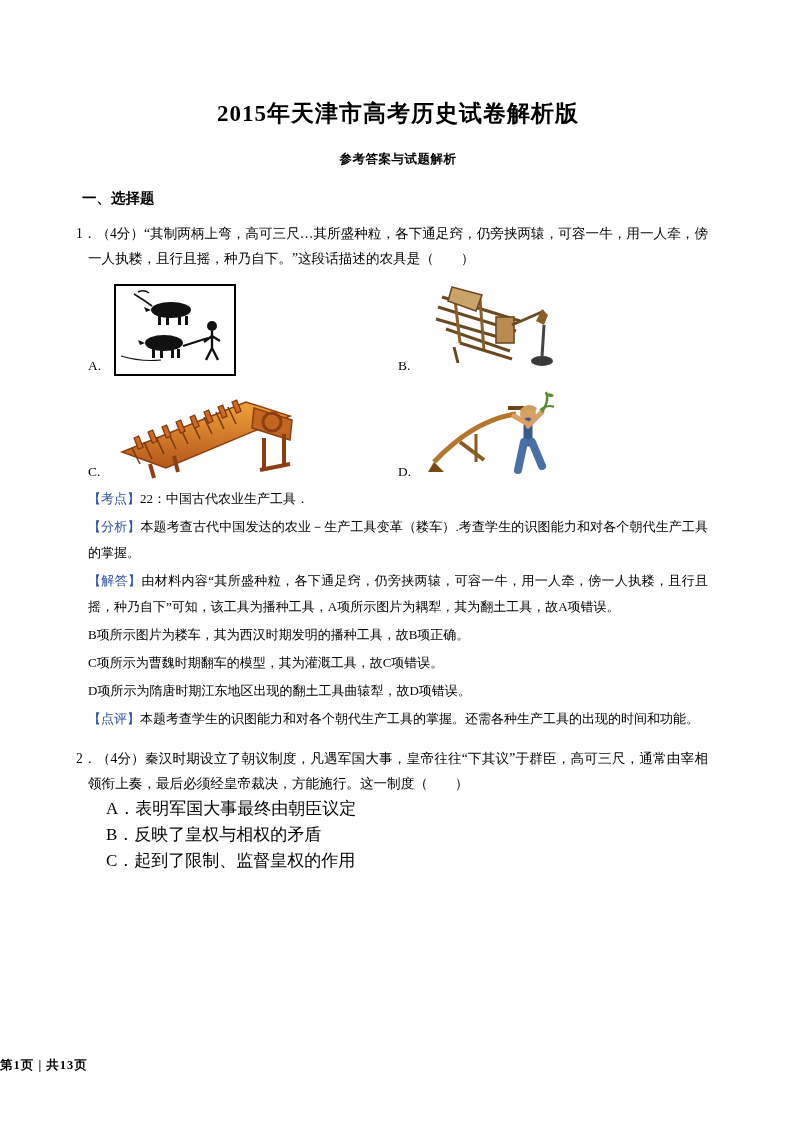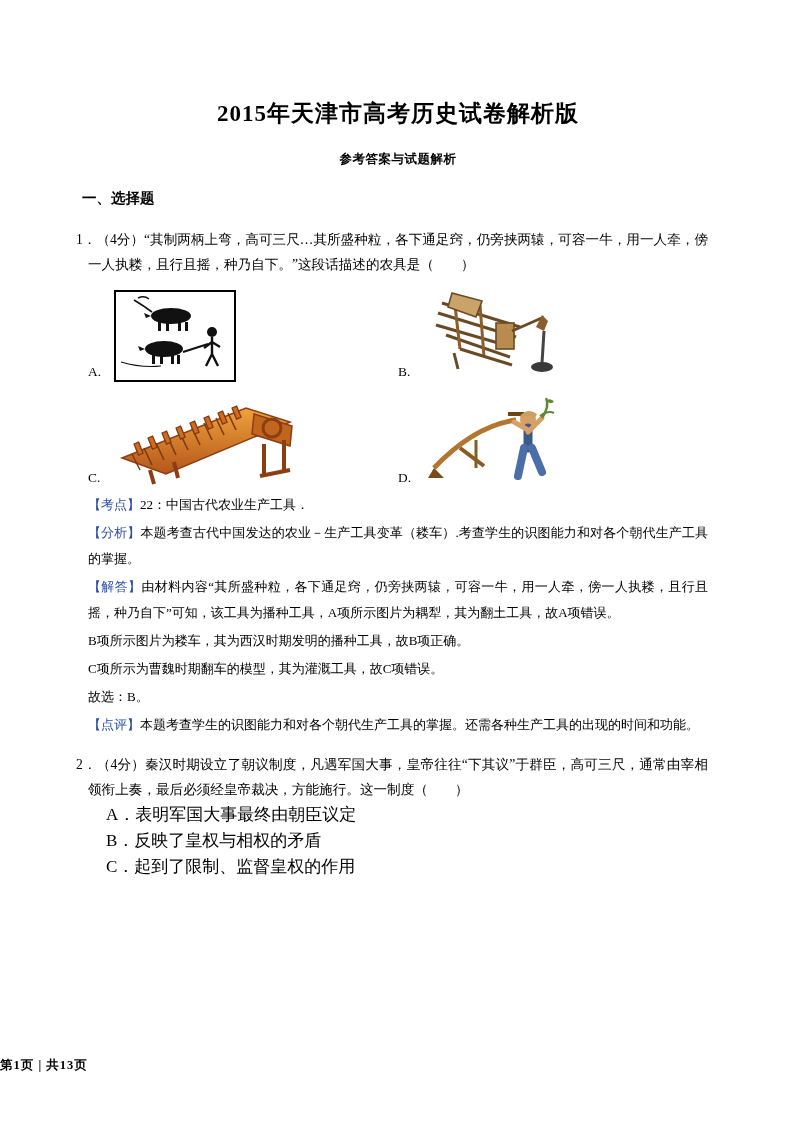--- a/index.html
+++ b/index.html
@@ -42,21 +42,21 @@
     font-size: 12.5px;
     font-weight: bold;
     margin-top: 22px;
     margin-bottom: 16px;
     letter-spacing: 0.5px;
   }
   .section-head {
     font-size: 14.5px;
     font-weight: bold;
     margin-top: 21px;
-    margin-bottom: 19px;
+    margin-bottom: 13px;
     margin-left: -6px;
   }
   .q-block {
     margin-top: 9px;
   }
   .q-line {
     font-size: 13.6px;
     line-height: 25px;
     text-align: justify;
   }
@@ -267,21 +267,21 @@
         <span class="tag">【考点】</span><span>22：中国古代农业生产工具．</span>
       </div>
       <div class="para">
         <span class="tag">【分析】</span><span>本题考查古代中国发达的农业－生产工具变革（耧车）.考查学生的识图能力和对各个朝代生产工具的掌握。</span>
       </div>
       <div class="para">
         <span class="tag">【解答】</span><span>由材料内容“其所盛种粒，各下通足窍，仍旁挟两辕，可容一牛，用一人牵，傍一人执耧，且行且摇，种乃自下”可知，该工具为播种工具，A项所示图片为耦犁，其为翻土工具，故A项错误。</span>
       </div>
       <div class="para">B项所示图片为耧车，其为西汉时期发明的播种工具，故B项正确。</div>
       <div class="para">C项所示为曹魏时期翻车的模型，其为灌溉工具，故C项错误。</div>
-      <div class="para">故选：B。</div>
+      <div class="para">D项所示为隋唐时期江东地区出现的翻土工具曲辕犁，故D项错误。</div>
       <div class="para">
         <span class="tag">【点评】</span><span>本题考查学生的识图能力和对各个朝代生产工具的掌握。还需各种生产工具的出现的时间和功能。</span>
       </div>
     </div>
 
     <div class="q-block" style="margin-top:14px;">
       <div class="q-line">
         <span class="q-num">2</span><span>．</span><span>（4分）</span><span class="q-body">秦汉时期设立了朝议制度，凡遇军国大事，皇帝往往“下其议”于群臣，高可三尺，通常由宰相领衔上奏，最后必须经皇帝裁决，方能施行。这一制度（　　）</span>
       </div>
       <div class="ans-choice">A．表明军国大事最终由朝臣议定</div>

